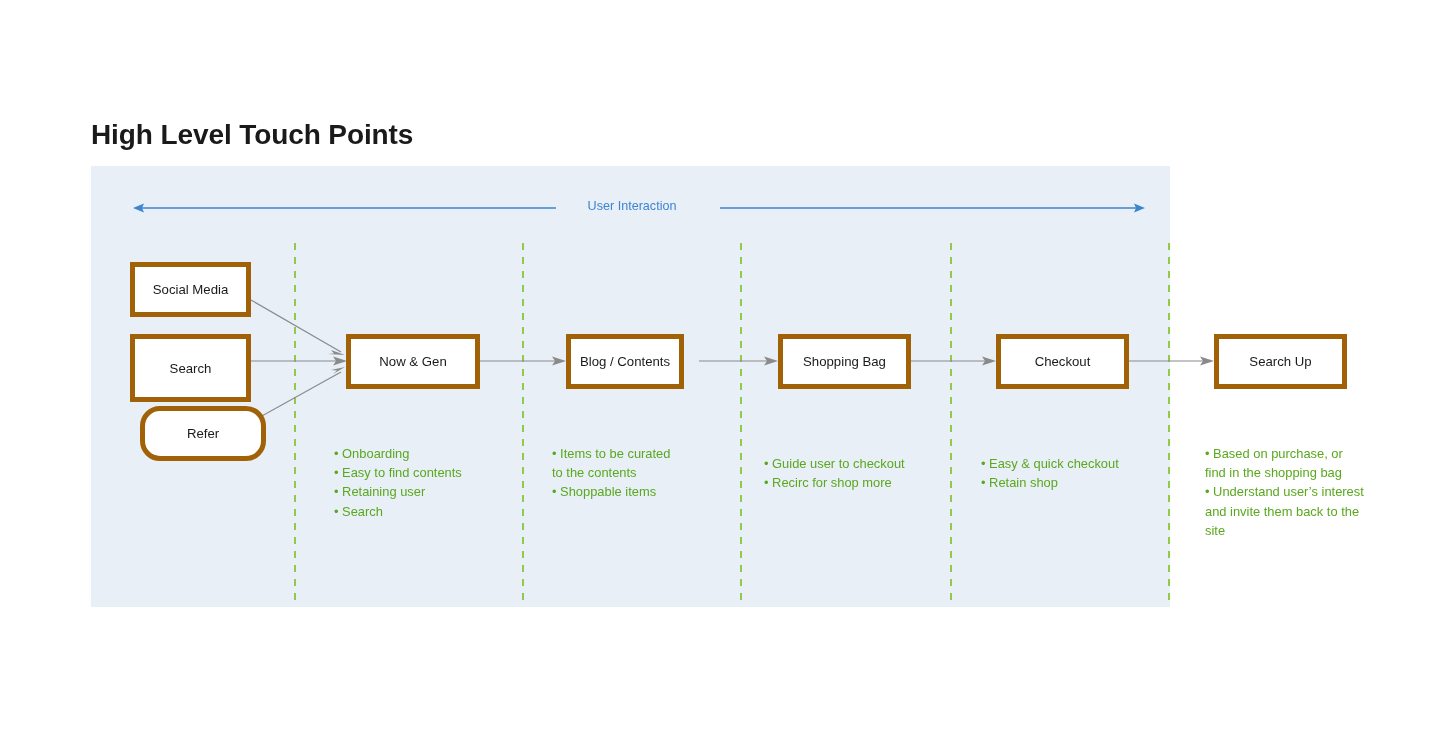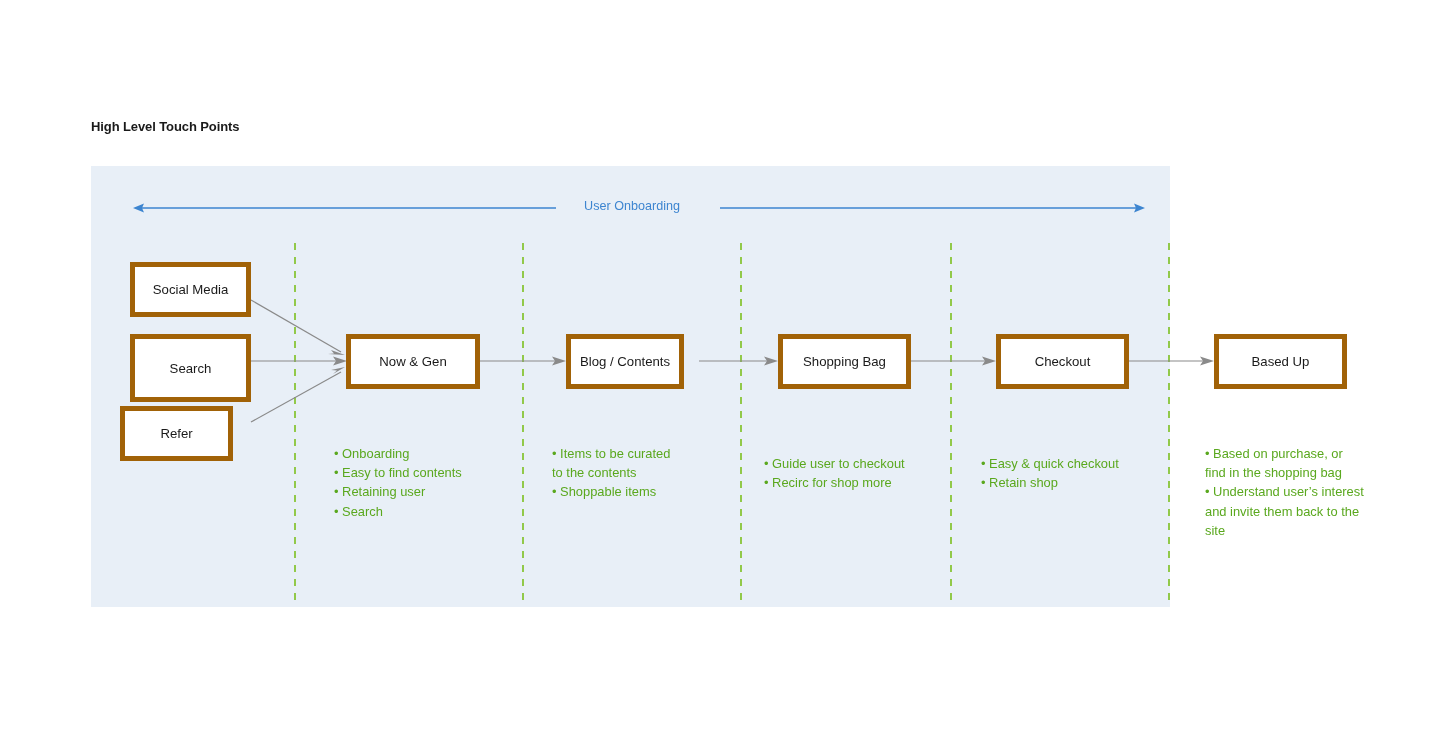--- a/index.html
+++ b/index.html
@@ -7,21 +7,21 @@
     width: 1440px; height: 744px;
     background: #ffffff;
     font-family: "Liberation Sans", sans-serif;
     overflow: hidden;
   }
   #stage { position: relative; width: 1440px; height: 744px; }
 
   #page-title {
     position: absolute;
     left: 91px; top: 119px;
-    font-size: 13px;
+    font-size: 28px;
     font-weight: bold;
     color: #1a1a1a;
     letter-spacing: -0.1px;
     white-space: nowrap;
   }
 
   #panel {
     position: absolute;
     left: 91px; top: 166px;
     width: 1079px; height: 441px;
@@ -76,21 +76,21 @@
 
   <div id="panel"></div>
 
   <svg id="axis-svg">
     <line x1="140" y1="208" x2="556" y2="208" stroke="#3d85d0" stroke-width="1.3"></line>
     <path d="M133,208 L144,203.5 L142,208 L144,212.5 Z" fill="#3d85d0"></path>
     <line x1="720" y1="208" x2="1138" y2="208" stroke="#3d85d0" stroke-width="1.3"></line>
     <path d="M1145,208 L1134,203.5 L1136,208 L1134,212.5 Z" fill="#3d85d0"></path>
   </svg>
 
-  <div id="axis-label">User Onboarding</div>
+  <div id="axis-label">User Interaction</div>
 
   <svg id="flow-svg">
     <g stroke="#7cc01e" stroke-width="1.6" stroke-dasharray="7 7">
       <line x1="295" y1="243" x2="295" y2="600"></line>
       <line x1="523" y1="243" x2="523" y2="600"></line>
       <line x1="741" y1="243" x2="741" y2="600"></line>
       <line x1="951" y1="243" x2="951" y2="600"></line>
       <line x1="1169" y1="243" x2="1169" y2="600"></line>
     </g>
 
@@ -121,38 +121,38 @@
       <path d="M1214,361 L1200,356.5 L1203,361 L1200,365.5 Z"></path>
     </g>
   </svg>
 
   <div class="node-box" style="left:130px; top:262px; width:121px; height:55px;">
     <span>Social Media</span>
   </div>
   <div class="node-box" style="left:130px; top:334px; width:121px; height:68px;">
     <span>Search</span>
   </div>
-  <div class="node-box" style="left:120px; top:406px; width:113px; height:55px;">
+  <div class="node-box" style="left:140px; top:406px; width:126px; height:55px;border-radius:20px;">
     <span>Refer</span>
   </div>
 
   <div class="node-box" style="left:346px; top:334px; width:134px; height:55px;">
     <span>Now &amp; Gen</span>
   </div>
   <div class="node-box" style="left:566px; top:334px; width:118px; height:55px;">
     <span>Blog / Contents</span>
   </div>
   <div class="node-box" style="left:778px; top:334px; width:133px; height:55px;">
     <span>Shopping Bag</span>
   </div>
   <div class="node-box" style="left:996px; top:334px; width:133px; height:55px;">
     <span>Checkout</span>
   </div>
   <div class="node-box" style="left:1214px; top:334px; width:133px; height:55px;">
-    <span>Based Up</span>
+    <span>Search Up</span>
   </div>
 
   <div class="bullets" style="left:334px; top:444px; width:200px;">
     <div class="bullet-line">• Onboarding</div>
     <div class="bullet-line">• Easy to find contents</div>
     <div class="bullet-line">• Retaining user</div>
     <div class="bullet-line">• Search</div>
   </div>
 
   <div class="bullets" style="left:552px; top:444px; width:190px;">

